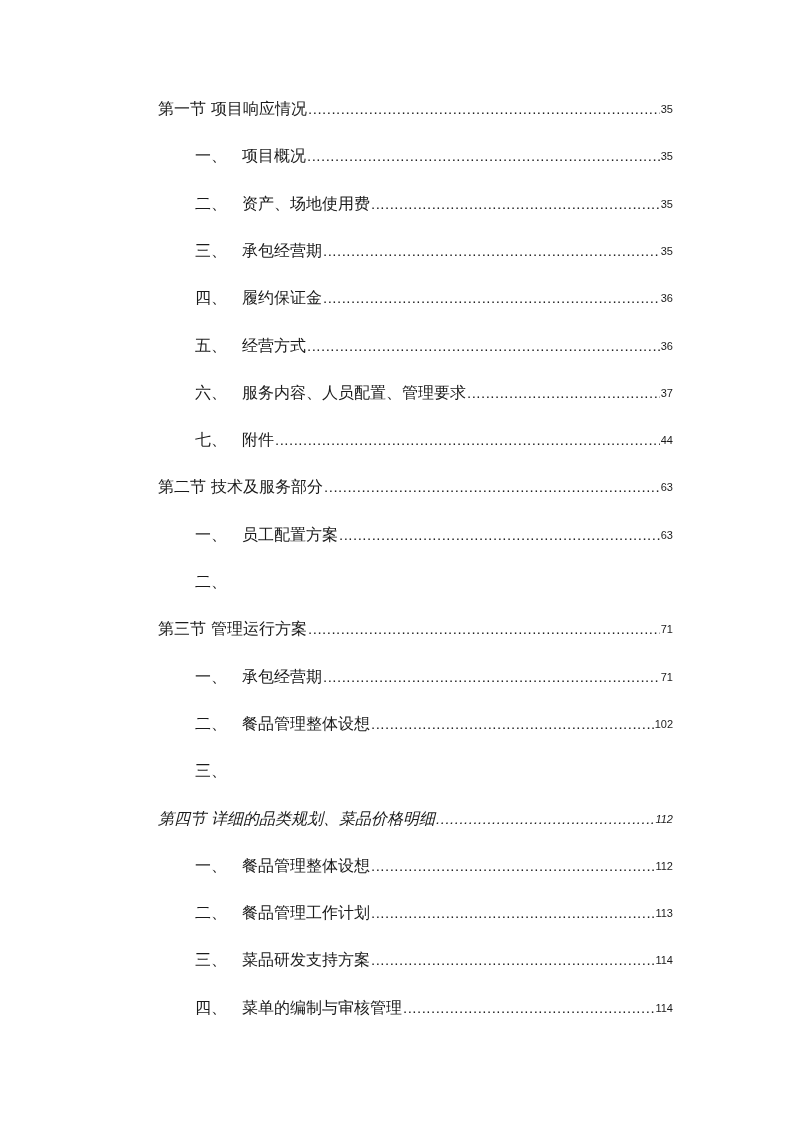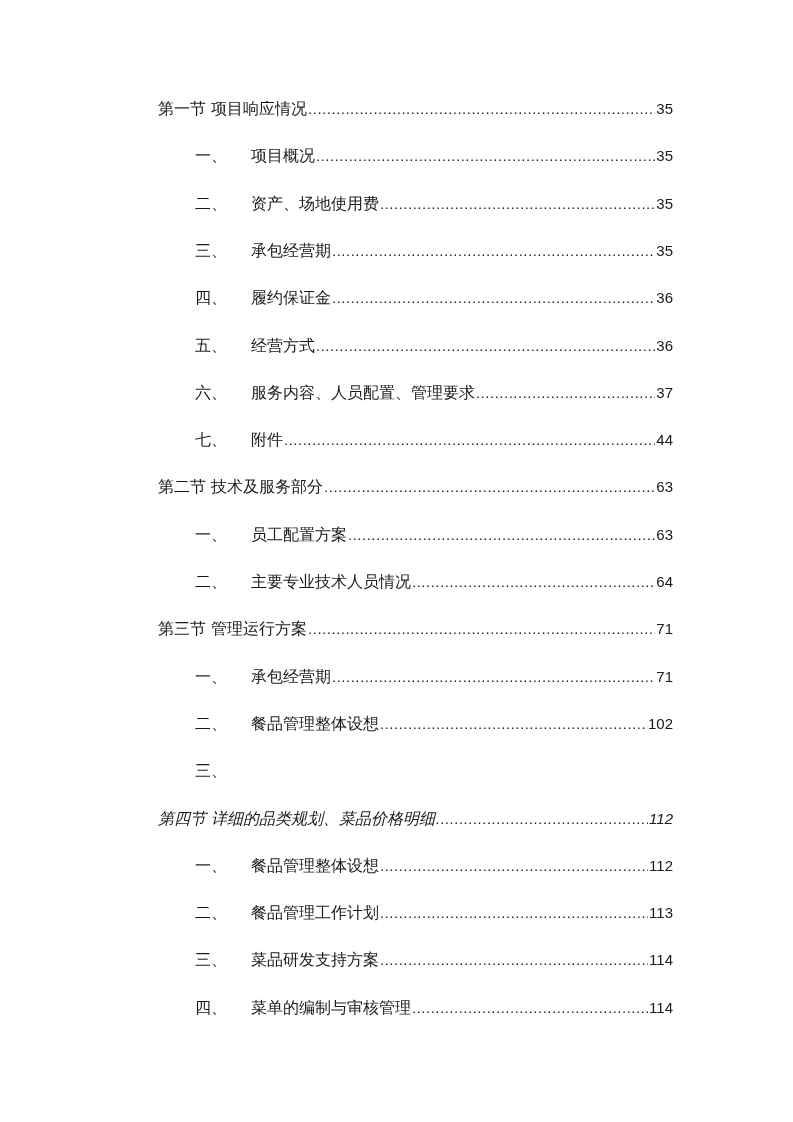--- a/index.html
+++ b/index.html
@@ -3,25 +3,25 @@
 <meta charset="utf-8">
 <style>
   html, body { margin: 0; padding: 0; background: #ffffff; }
   body { width: 793px; height: 1122px; position: relative; overflow: hidden;
          font-family: "DejaVu Sans", "Liberation Sans", sans-serif; color: #1a1a1a; }
   .toc { position: absolute; left: 0; top: 0; width: 793px; }
   .row { position: absolute; left: 0; width: 793px; height: 24px; display: flex; align-items: flex-end; font-size: 16px; line-height: 20px; }
   .row .num { position: absolute; left: 195px; bottom: 2px; }
   .row .label-wrap { position: absolute; right: 120px; bottom: 2px; display: flex; align-items: flex-end; }
   .row.section .label-wrap { left: 158px; }
-  .row.sub .label-wrap { left: 251px; }
+  .row.sub .label-wrap { left: 242px; }
   .label { white-space: nowrap; }
   .dots { flex: 1; overflow: hidden; white-space: nowrap; font-family: "Liberation Sans", sans-serif; font-size: 15px; letter-spacing: 0.5px; margin: 0 1px; color: #222; }
   .dots::before { content: "................................................................................................................................................................................................................"; }
-  .page { font-family: "Liberation Sans", sans-serif; font-size: 15px; white-space: nowrap; }
+  .page { font-family: "Liberation Sans", sans-serif; font-size: 11px; white-space: nowrap; }
 </style>
 </head>
 <body>
 
 <div class="toc" id="toc">
     <div class="row section" style="top: 97px;">
       <span class="label-wrap">
         <span class="label">第一节  项目响应情况</span>
         <span class="dots"></span>
         <span class="page">35</span>
@@ -93,25 +93,20 @@
     <div class="row sub" style="top: 522.7px;">
       <span class="num">一、</span>
       <span class="label-wrap">
         <span class="label">员工配置方案</span>
         <span class="dots"></span>
         <span class="page">63</span>
       </span>
     </div>
     <div class="row sub" style="top: 570px;">
       <span class="num">二、</span>
-      <span class="label-wrap">
-        <span class="label">主要专业技术人员情况</span>
-        <span class="dots"></span>
-        <span class="page">64</span>
-      </span>
     </div>
     <div class="row section" style="top: 617.3px;">
       <span class="label-wrap">
         <span class="label">第三节  管理运行方案</span>
         <span class="dots"></span>
         <span class="page">71</span>
       </span>
     </div>
     <div class="row sub" style="top: 664.6px;">
       <span class="num">一、</span>

